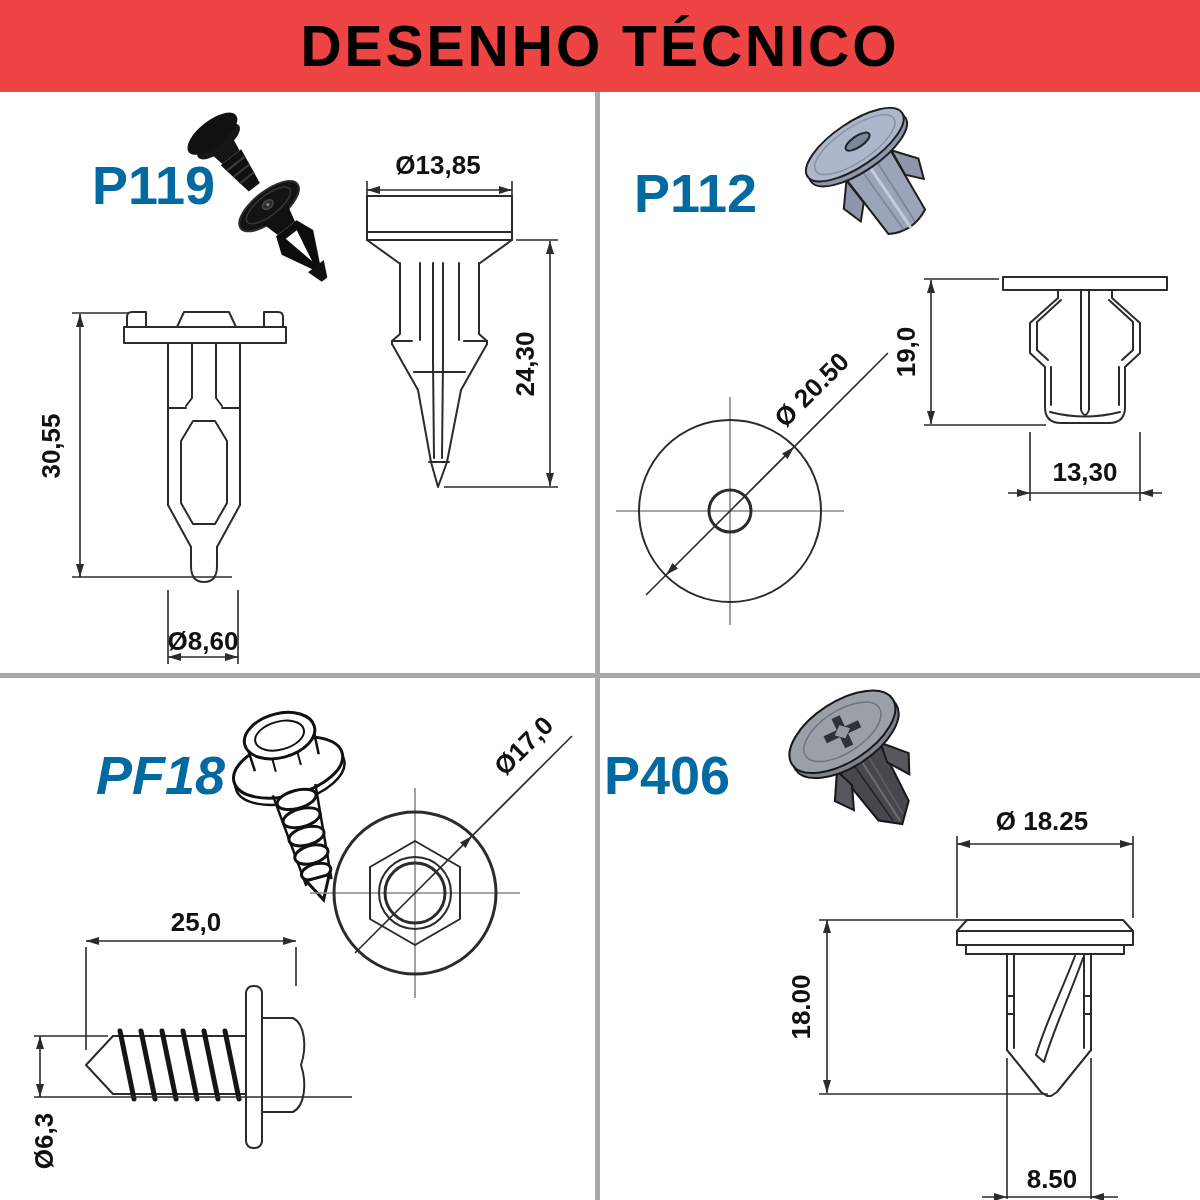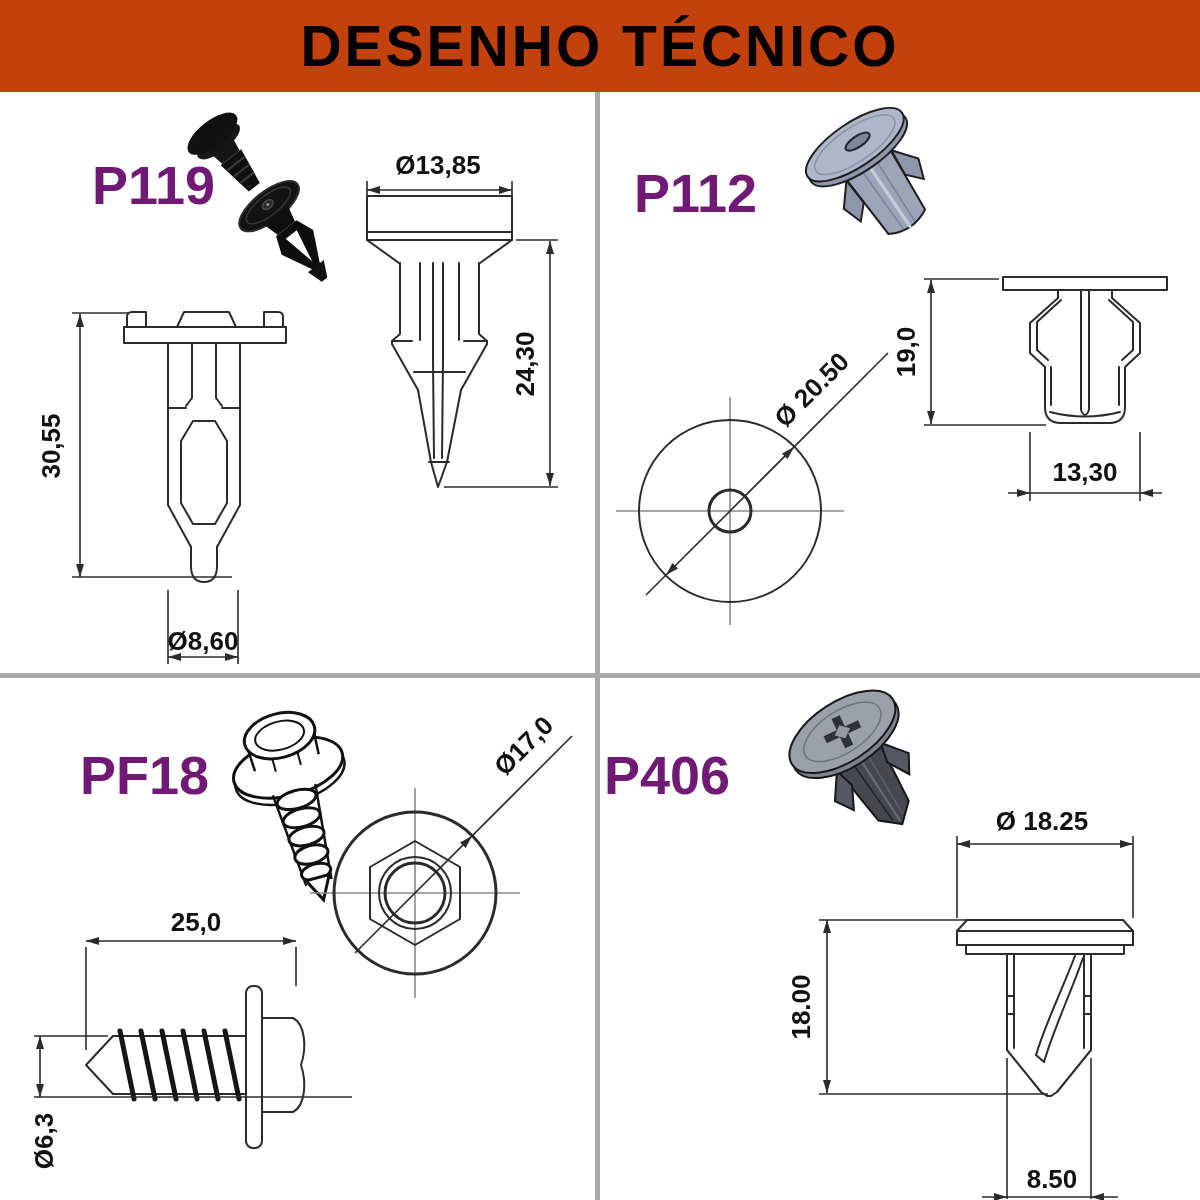--- a/index.html
+++ b/index.html
@@ -1,26 +1,26 @@
 <!DOCTYPE html>
 <html><head>
 <meta charset="utf-8">
 <style>
   html,body{margin:0;padding:0;background:#ffffff;}
   body{width:1200px;height:1200px;position:relative;overflow:hidden;
        font-family:"Liberation Sans",sans-serif;}
   .header{position:absolute;left:0;top:0;width:1200px;height:92px;
-          background:#c2410c;display:flex;align-items:center;justify-content:center;}
+          background:#ef4444;display:flex;align-items:center;justify-content:center;}
   .header h1{margin:0;font-size:57px;font-weight:800;letter-spacing:3px;color:#000;}
   .v-divider{position:absolute;left:595px;top:92px;width:5px;height:1108px;background:#A9A9A9;}
   .h-divider{position:absolute;left:0;top:673px;width:1200px;height:5px;background:#A9A9A9;}
-  .part-label{position:absolute;font-size:54px;font-weight:800;color:#701a75;line-height:1;}
+  .part-label{position:absolute;font-size:54px;font-weight:800;color:#0369a1;line-height:1;}
   #lbl-p119{left:92px;top:158px;}
   #lbl-p112{left:634px;top:166px;}
-  #lbl-pf18{left:80px;top:748px;}
+  #lbl-pf18{left:96px;top:748px;font-style:italic;}
   #lbl-p406{left:604px;top:748px;}
   svg{position:absolute;}
   #q1{left:0;top:92px;}
   #q2{left:600px;top:92px;}
   #q3{left:0;top:678px;}
   #q4{left:600px;top:678px;}
   .ln{stroke:#2b2b2b;stroke-width:2;fill:none;stroke-linecap:round;stroke-linejoin:round;}
   .ln3{stroke:#2b2b2b;stroke-width:3;fill:none;stroke-linejoin:round;}
   .dim{stroke:#2b2b2b;stroke-width:1.6;fill:none;}
   .cl{stroke:#8a8a8a;stroke-width:1.6;fill:none;}

